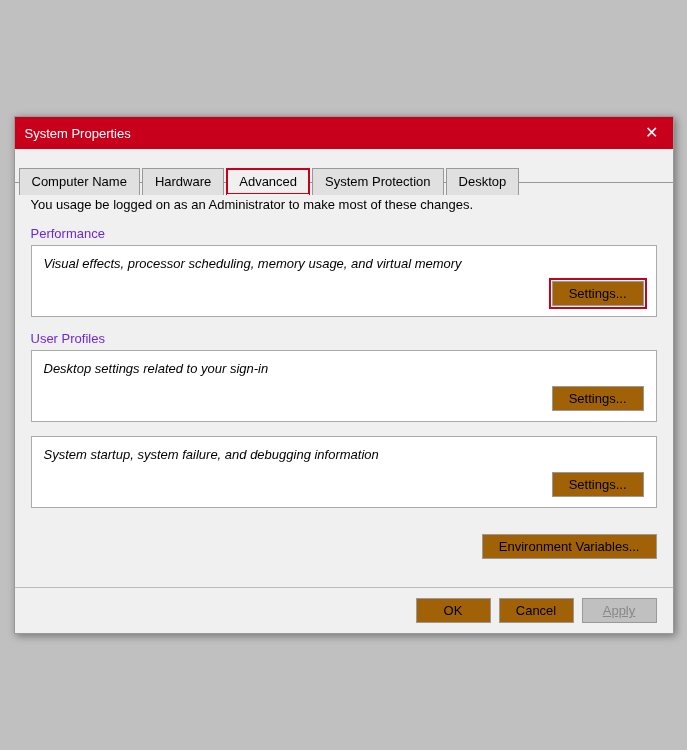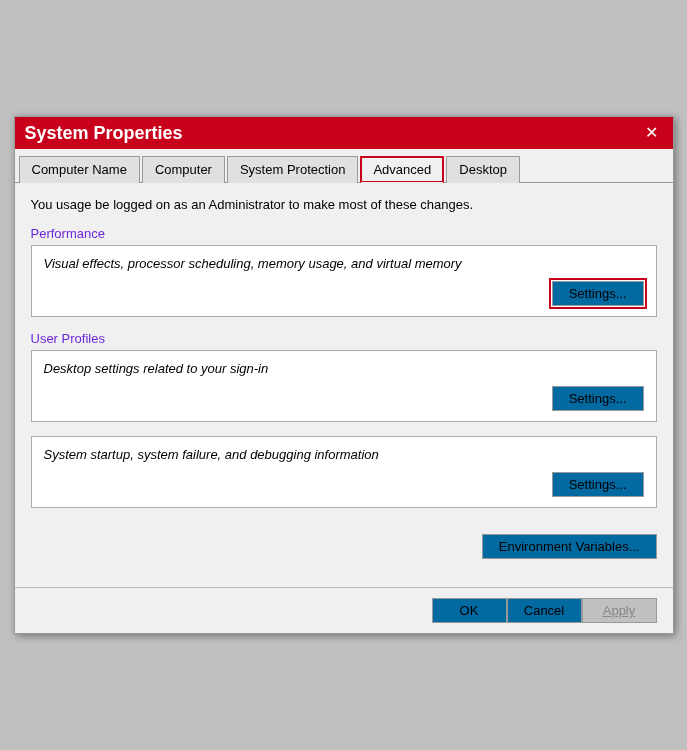--- a/index.html
+++ b/index.html
@@ -22,22 +22,22 @@
     .title-bar {
       background: #c8001c;
       color: white;
       display: flex;
       align-items: center;
       justify-content: space-between;
       padding: 6px 10px;
       height: 32px;
     }
     .title-bar-title {
-      font-size: 18px;
-      font-weight: 700;
+      font-size: 13px;
+      font-weight: 400;
     }
     .title-bar-close {
       color: white;
       font-size: 16px;
       cursor: pointer;
       background: none;
       border: none;
       line-height: 1;
       padding: 2px 4px;
     }
@@ -50,21 +50,21 @@
       gap: 2px;
     }
     .tab {
       padding: 5px 12px;
       border: 1px solid #999;
       border-bottom: none;
       background: #e0e0e0;
       cursor: pointer;
       font-size: 13px;
       position: relative;
-      top: 1px;
+      top: 13px;
     }
     .tab.active {
       background: #f0f0f0;
       border-bottom: 1px solid #f0f0f0;
       z-index: 1;
       outline: 2px solid #c8001c;
       outline-offset: -2px;
     }
     .tab.active::after {
       content: '';
@@ -104,21 +104,21 @@
       margin-bottom: 10px;
       flex: 1;
       font-style: italic;
     }
     .section-btn-row {
       display: flex;
       justify-content: flex-end;
     }
     .btn {
       padding: 4px 16px;
-      background: #0369a1;
+      background: #a16207;
       border: 1px solid #999;
       font-size: 13px;
       cursor: pointer;
       min-width: 90px;
       text-align: center;
     }
     .btn-highlighted {
       outline: 2px solid #c8001c;
       outline-offset: 1px;
     }
@@ -126,20 +126,21 @@
       display: flex;
       justify-content: flex-end;
       margin-top: 26px;
       margin-bottom: 14px;
     }
     .footer {
       border-top: 1px solid #bbb;
       padding: 10px 16px;
       display: flex;
       justify-content: flex-end;
+      gap: 8px;
       background: #f0f0f0;
     }
     .footer .btn {
       min-width: 75px;
     }
     .btn-apply {
       background: #c0c0c0;
       color: #888;
       cursor: default;
       text-decoration: underline;
@@ -153,27 +154,27 @@
   <div class="title-bar">
     <span class="title-bar-title">System Properties</span>
     <button class="title-bar-close">✕</button>
   </div>
 
   <div class="tab-bar">
     <div class="tab">
       <span>Computer Name</span>
     </div>
     <div class="tab">
-      <span>Computer</span>
-    </div>
-    <div class="tab">
-      <span>System Protection</span>
+      <span>Hardware</span>
     </div>
     <div class="tab active">
       <span>Advanced</span>
+    </div>
+    <div class="tab">
+      <span>System Protection</span>
     </div>
     <div class="tab">
       <span>Desktop</span>
     </div>
   </div>
 
   <div class="content">
     <div class="admin-notice">You usage be logged on as an Administrator to make most of these changes.</div>
 
     <div class="section">

